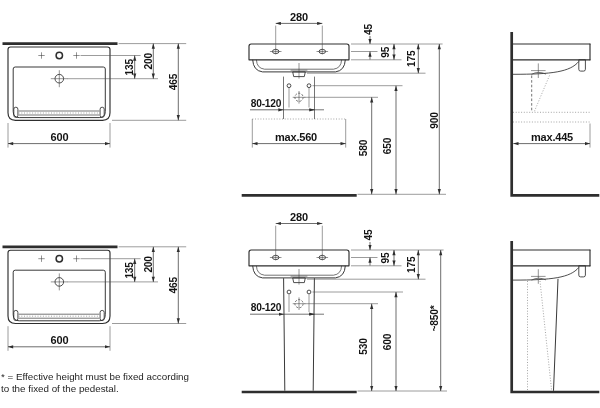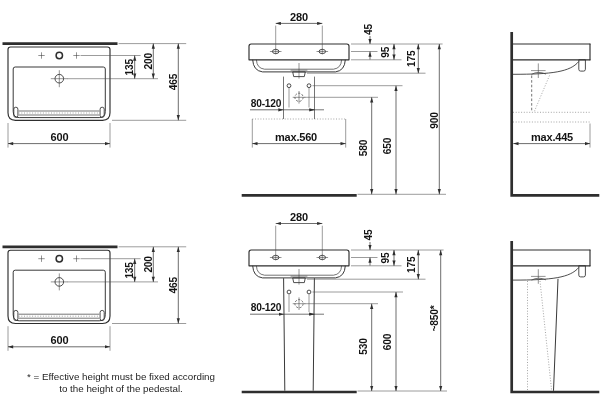--- a/index.html
+++ b/index.html
@@ -16,21 +16,21 @@
   .f  {stroke:#3a3a3a;stroke-width:0.55;fill:none;}
   .e  {stroke:#4a4a4a;stroke-width:0.55;fill:none;}
   .d,.a{stroke:#2e2e2e;stroke-width:0.7;fill:none;}
   .dsh{stroke:#3a3a3a;stroke-width:0.7;stroke-dasharray:2.6 2;fill:none;}
   .dot{stroke:#5a5a5a;stroke-width:0.55;stroke-dasharray:1 1.7;fill:none;}
   .sd {stroke:#3a3a3a;stroke-width:0.7;stroke-dasharray:2.1 1.5;fill:none;}
   text{font-family:"Liberation Sans",sans-serif;font-weight:bold;font-size:10.2px;
        fill:#141414;text-anchor:middle;letter-spacing:-0.2px;}
   .big{font-size:11px;}
   .footnote{position:absolute;left:1px;top:371px;width:240px;
-            font-size:9.8px;line-height:11.8px;color:#1d1d1d;font-weight:normal;text-align:center;}
+            font-size:9.8px;line-height:11.8px;color:#1d1d1d;font-weight:normal;}
 </style>
 </head>
 <body>
 
 <div class="canvas">
 <svg width="600" height="408" viewBox="0 0 600 408">
   <defs>
     <marker id="ae" markerUnits="userSpaceOnUse" markerWidth="5.8" markerHeight="4" refX="5.4" refY="1.9" orient="auto">
       <path d="M0.2,0.3 L5.4,1.9 L0.2,3.5 Z" fill="#2e2e2e"></path>
     </marker>
@@ -205,15 +205,15 @@
     <path class="o07" d="M531.5,280.1 Q538.5,276.4 546,279.9"></path>
     <path class="f" d="M538.3,269.2 V283.8 M531,276.4 H545.6"></path>
     <line class="o1" x1="558" y1="278.8" x2="553.5" y2="390.8"></line>
     <line class="dot" x1="527.5" y1="281" x2="527.5" y2="390.8"></line>
     <line class="dot" x1="540" y1="281" x2="551.5" y2="389.5"></line>
   </g>
 </svg>
 
 <div class="footnote">
   <div>* = Effective height must be fixed according</div>
-  <div>to the height of the pedestal.</div>
+  <div>to the fixed of the pedestal.</div>
 </div>
 </div>
 
 </body></html>

